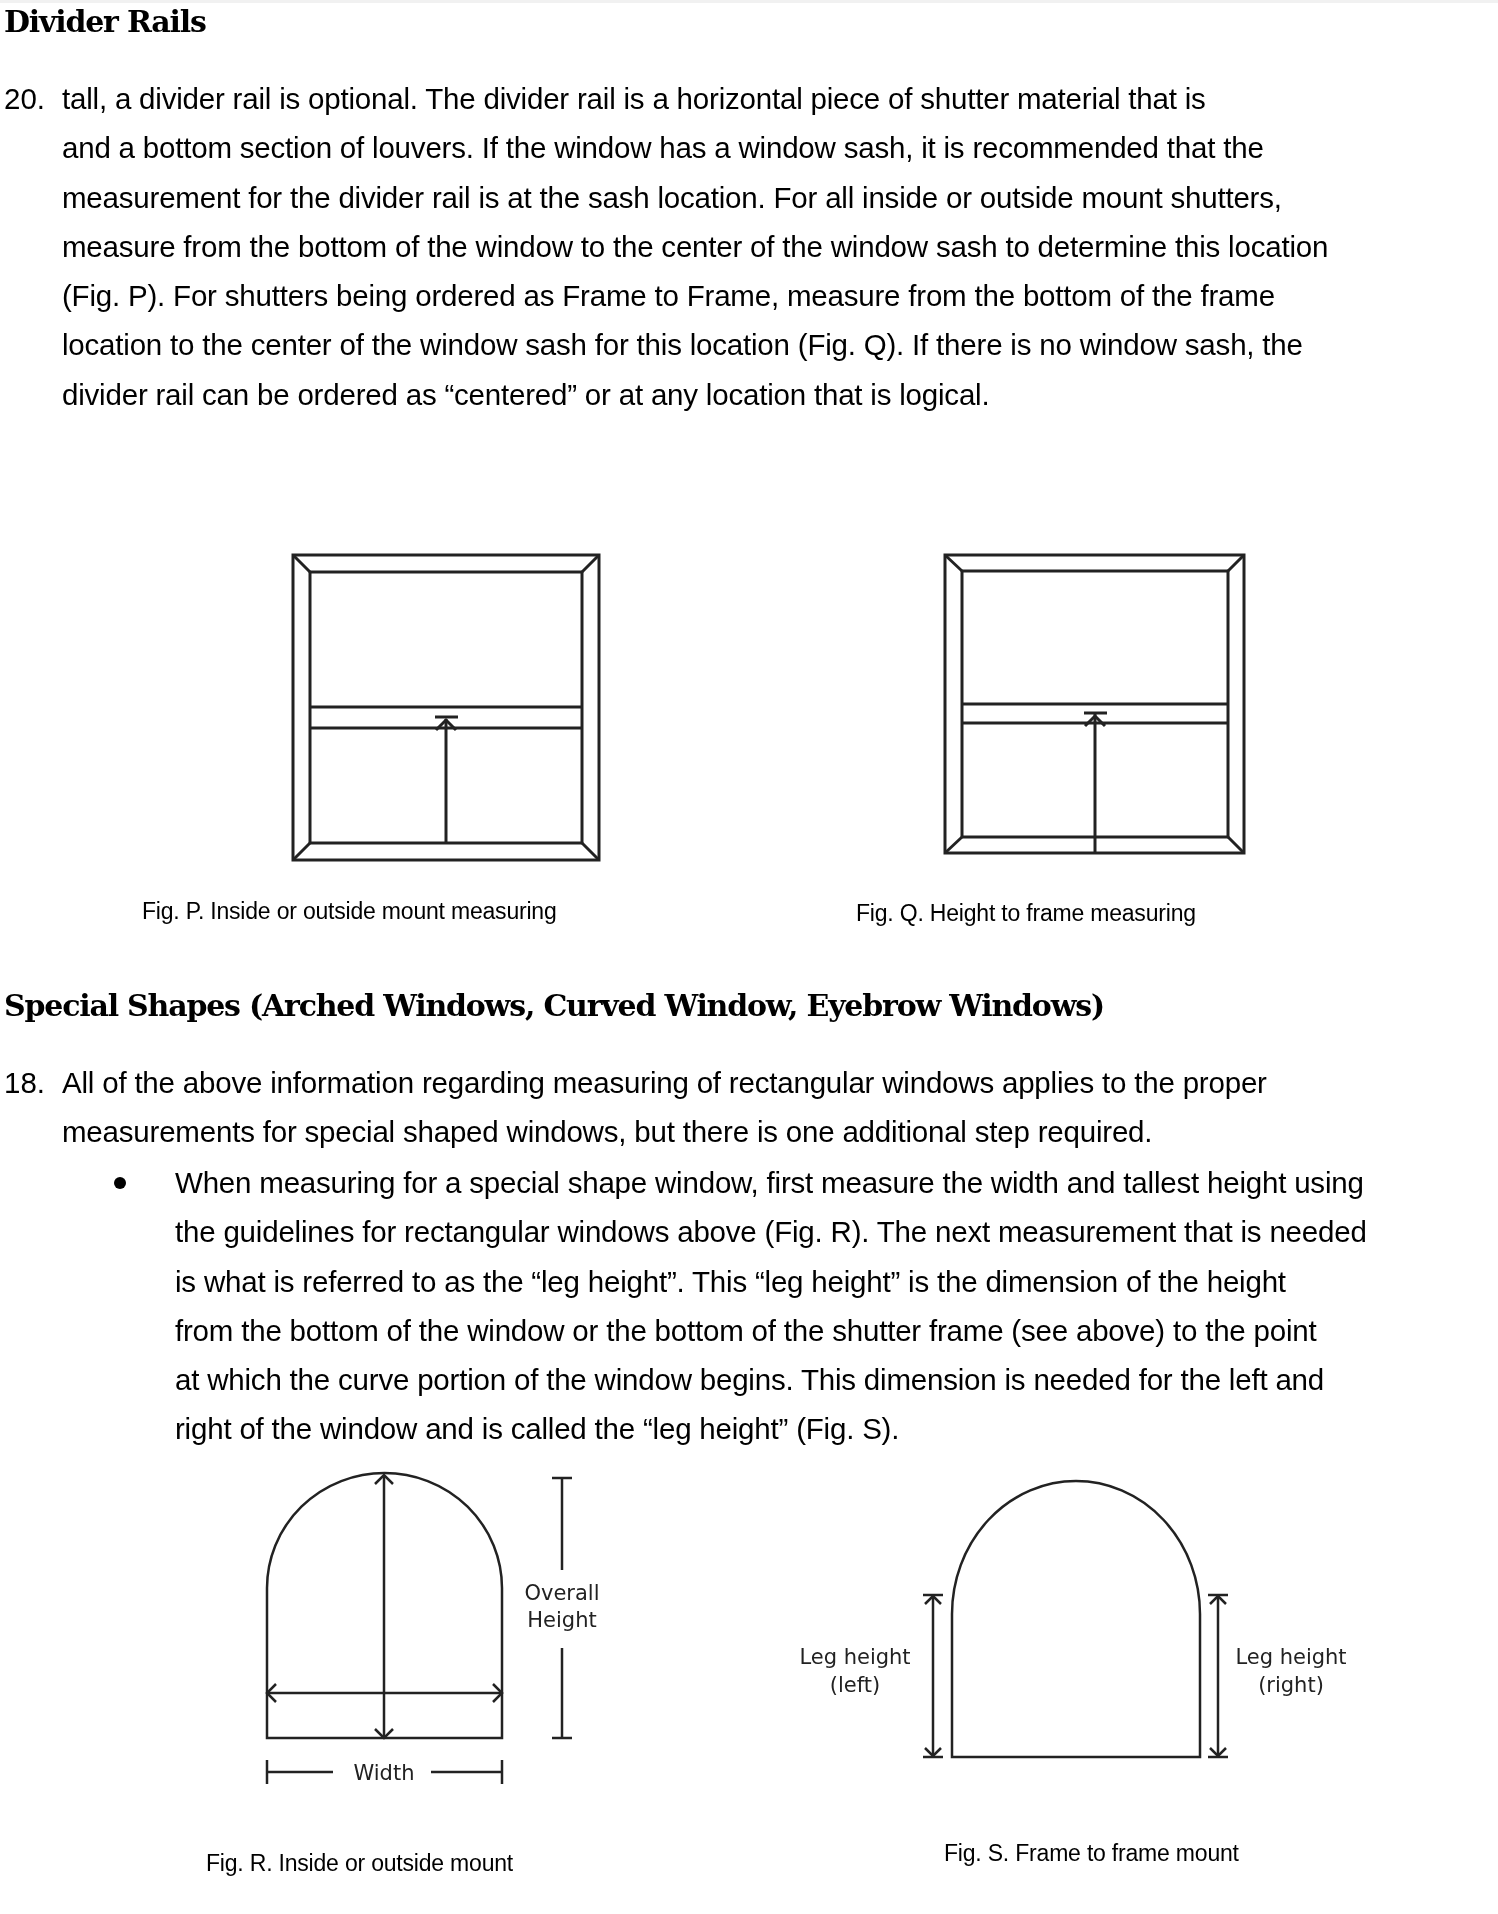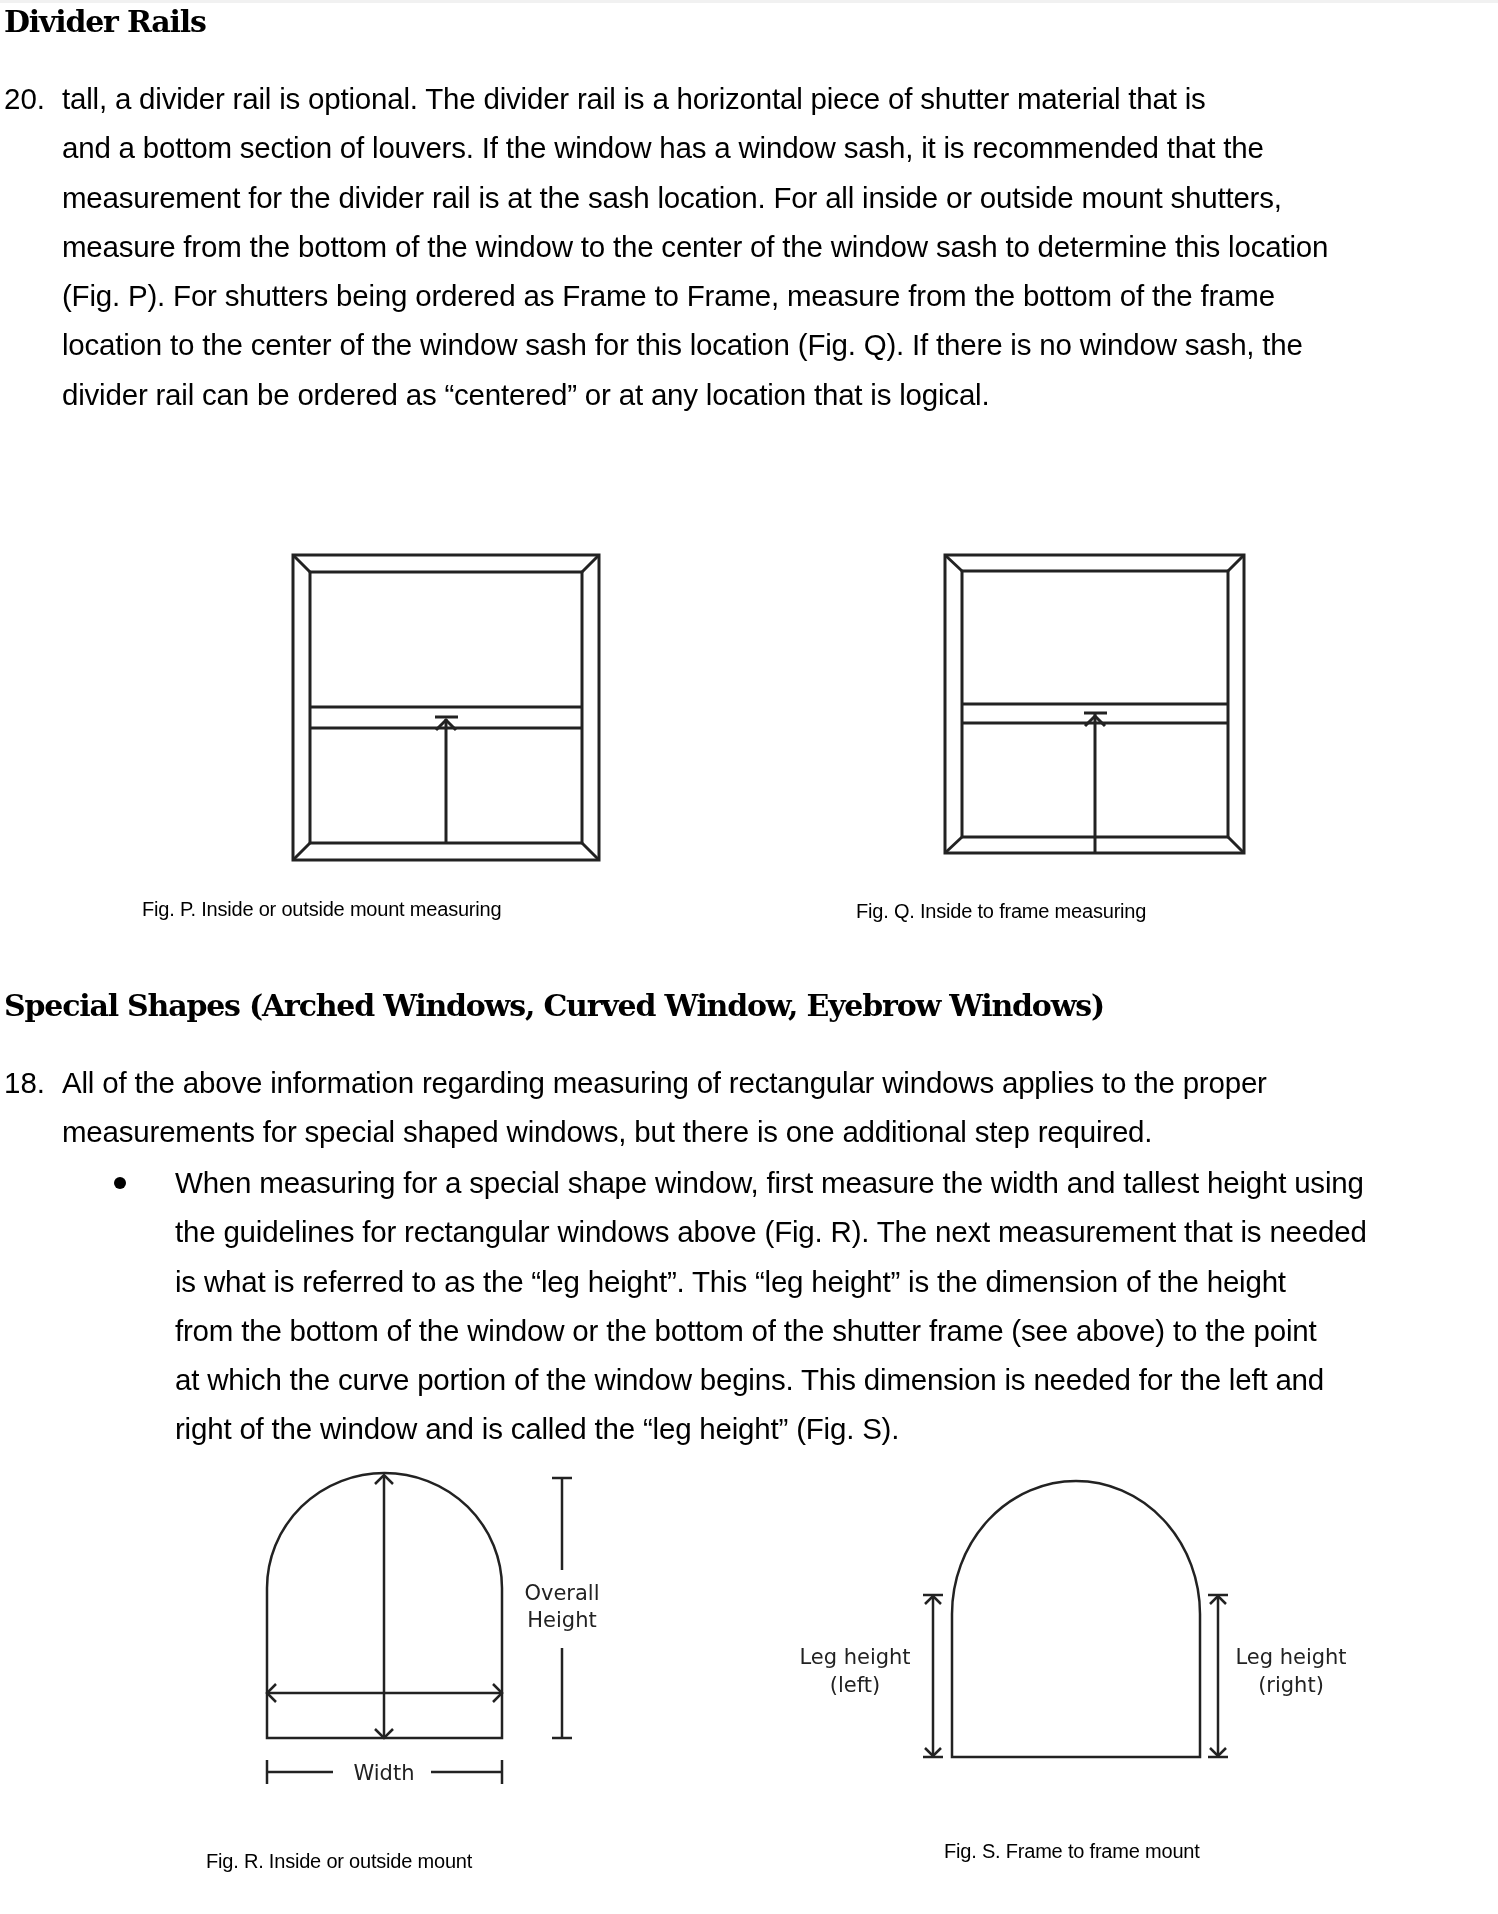--- a/index.html
+++ b/index.html
@@ -6,21 +6,21 @@
   body { width:1498px; height:1914px; position:relative; overflow:hidden;
          font-family:"Liberation Sans", sans-serif; color:#000; }
   .topline { position:absolute; left:0; top:0; width:1498px; height:3px; background:#f1f1f1; }
   .h { position:absolute; left:4px; font-family:"DejaVu Serif", serif; font-weight:bold;
        color:#000000; font-size:30px; letter-spacing:-1.2px; margin:0; white-space:nowrap; }
   .h1 { top:4px; }
   .h2 { top:988px; }
   .para { position:absolute; font-size:29.5px; line-height:49.3px; white-space:nowrap; letter-spacing:-0.2px; }
   .num { position:absolute; font-size:29.5px; line-height:49.3px; }
   .line { display:block; }
-  .caption { position:absolute; font-size:20px; white-space:nowrap; letter-spacing:-0.2px; }
+  .caption { position:absolute; font-size:23px; white-space:nowrap; letter-spacing:-0.2px; }
   .bullet { position:absolute; width:12px; height:12px; border-radius:50%; background:#000; }
   svg { position:absolute; left:0; top:0; }
   .figlabel { font-family:"DejaVu Sans", sans-serif; font-size:21px; fill:#222; }
 </style>
 </head>
 <body>
 
 <div class="topline"></div>
 
 <h2 class="h h1">Divider Rails</h2>
@@ -100,21 +100,21 @@
     <polyline points="1210,1604 1218,1596 1226,1604"></polyline>
       <polyline points="1210,1748 1218,1756 1226,1748"></polyline>
   </g>
   <text class="figlabel" x="855" y="1664" text-anchor="middle">Leg height</text>
   <text class="figlabel" x="855" y="1692" text-anchor="middle">(left)</text>
   <text class="figlabel" x="1291" y="1664" text-anchor="middle">Leg height</text>
   <text class="figlabel" x="1291" y="1692" text-anchor="middle">(right)</text>
 </svg>
 
 <div class="caption" style="left:142px;top:898px;">Fig. P. Inside or outside mount measuring</div>
-<div class="caption" style="left:856px;top:900px;">Fig. Q. Inside to frame measuring</div>
+<div class="caption" style="left:856px;top:900px;">Fig. Q. Height to frame measuring</div>
 
 <h2 class="h h2">Special Shapes (Arched Windows, Curved Window, Eyebrow Windows)</h2>
 
 <div class="num" style="left:4px;top:1058px;">18.</div>
 <div class="para" style="left:62px;top:1058px;">
   <span class="line">All of the above information regarding measuring of rectangular windows applies to the proper</span>
   <span class="line">measurements for special shaped windows, but there is one additional step required.</span>
 </div>
 
 <div class="bullet" style="left:114px;top:1177px;"></div>

